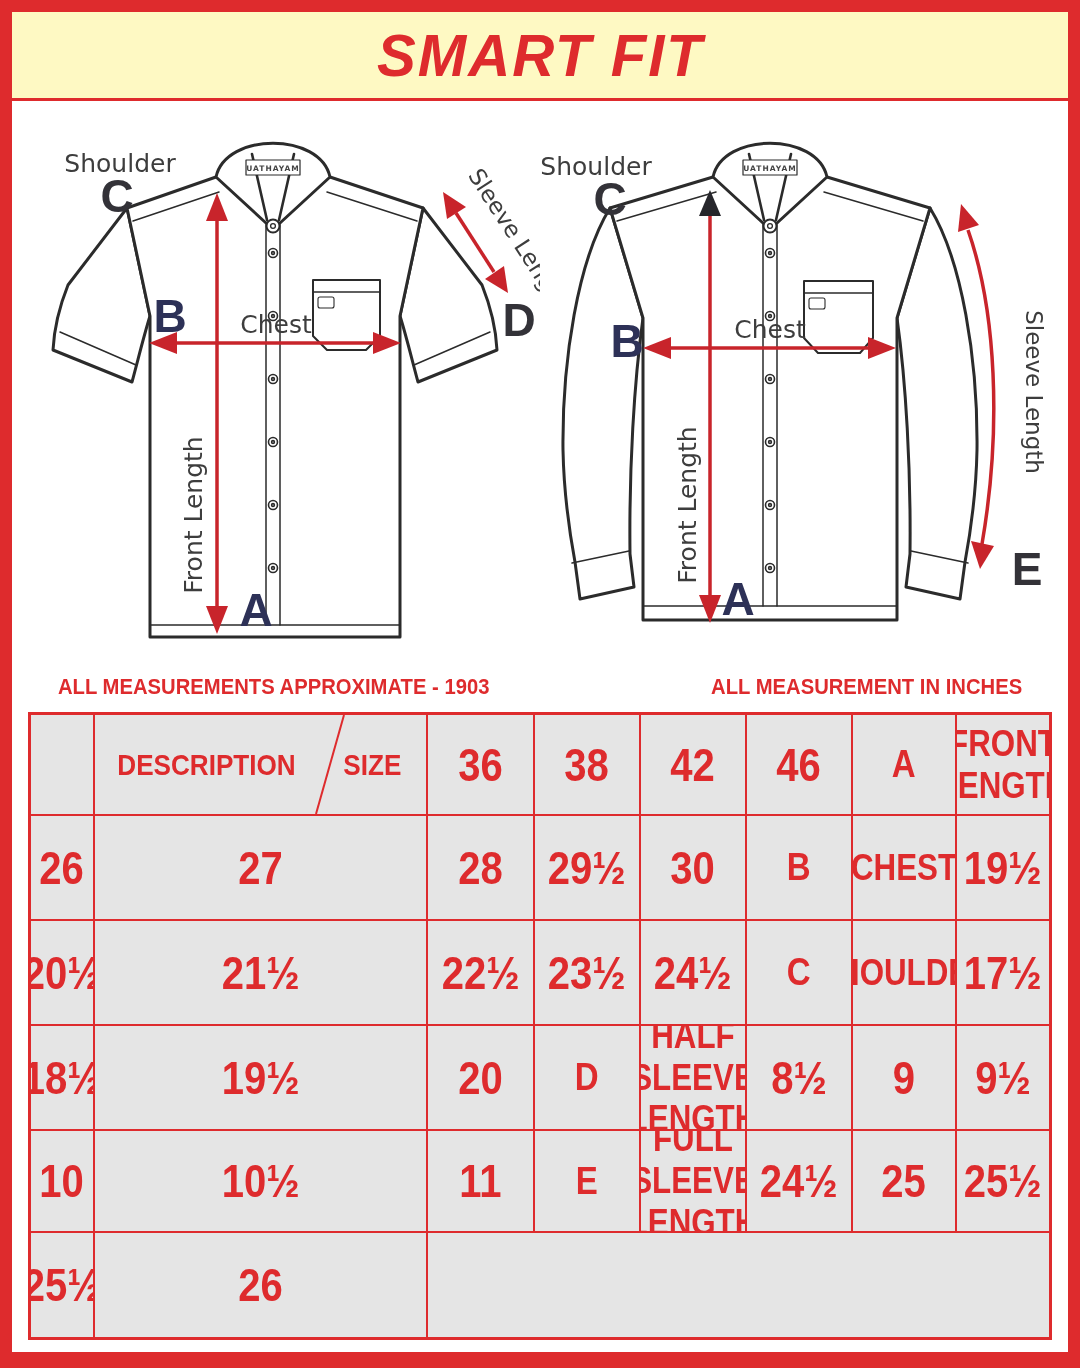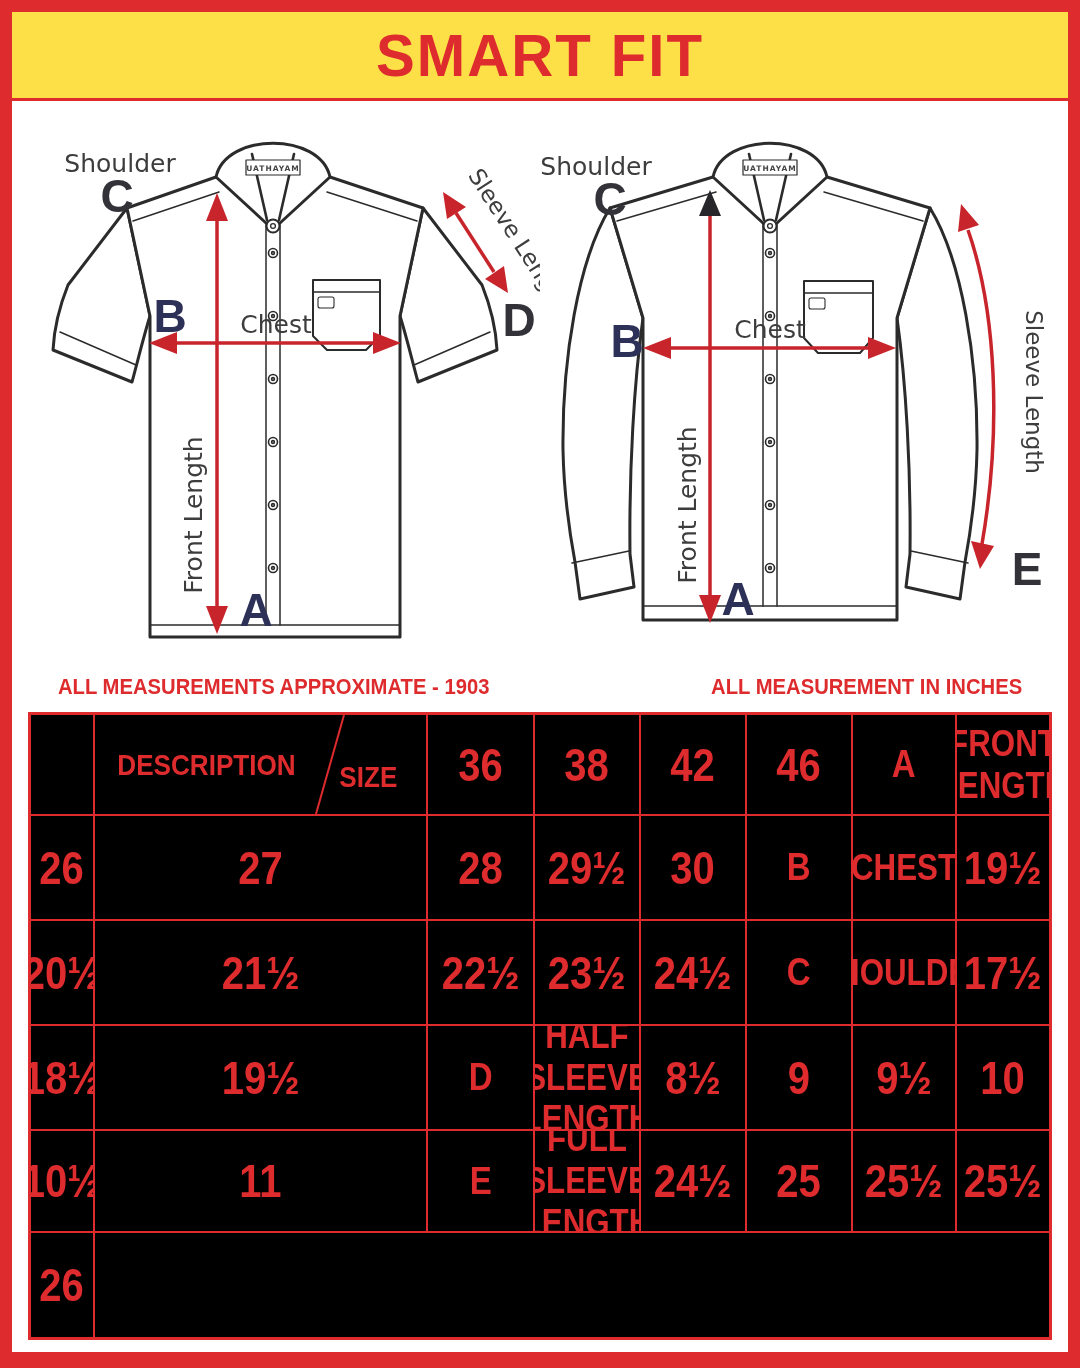--- a/index.html
+++ b/index.html
@@ -16,21 +16,21 @@
     font-family:"Liberation Sans",sans-serif;
   }
   .frame{
     position:absolute;inset:0;box-sizing:border-box;
     border:12px solid var(--red);border-bottom:16px solid var(--red);
     pointer-events:none;
   }
   .header{
     position:absolute;left:12px;top:12px;right:12px;height:86px;
     border-bottom:3px solid var(--red);
-    display:flex;align-items:center;justify-content:center;background:#fde047;
+    display:flex;align-items:center;justify-content:center;background:#fef9c3;font-style:italic;
   }
   .header-title{
     font-size:60px;font-weight:700;color:var(--red);letter-spacing:2px;
     transform:scaleX(0.97);
   }
   .diagram-svg{position:absolute;}
   #svg-half{left:20px;top:120px;}
   #svg-full{left:530px;top:120px;}
 
   .note{
@@ -39,39 +39,39 @@
   }
   .note-left{left:58px;transform:scaleX(0.92);transform-origin:left center;}
   .note-right{right:58px;transform:scaleX(0.92);transform-origin:right center;}
 
   .size-table{
     position:absolute;left:28px;top:712px;width:1024px;height:628px;
     box-sizing:border-box;border:3px solid var(--red);
     display:grid;
     grid-template-columns:64px 333px 107px 106px 106px 106px 104px 92px;
     grid-template-rows:101px 105px 105px 105px 102px 104px;
-    background:#000000;
+    background:#e5e5e5;
   }
   .cell{
     border-right:2px solid var(--red);border-bottom:2px solid var(--red);
     display:flex;align-items:center;justify-content:center;
     color:var(--red);box-sizing:border-box;overflow:hidden;
   }
   .cell:nth-child(8n){border-right:none;}
   .cell:nth-child(n+41){border-bottom:none;}
   .cx{display:inline-block;transform:scaleX(0.87);font-weight:700;}
   .h-num .cx{font-size:46px;}
   .c-val .cx{font-size:46px;}
   .c-letter .cx{font-size:38px;}
   .c-label .cx{font-size:36px;line-height:1.16;white-space:pre-line;text-align:center;}
   .c-descsize{position:relative;}
   .dz-desc{position:absolute;left:0;top:0;width:224px;height:100%;
     display:flex;align-items:center;justify-content:center;}
-  .dz-size{position:absolute;left:240px;top:0;right:0;height:100%;
-    display:flex;align-items:center;margin-top:12px;}
+  .dz-size{position:absolute;left:224px;top:0;right:0;height:100%;
+    display:flex;align-items:center;justify-content:center;}
   .dz-desc .cx,.dz-size .cx{font-size:30px;}
   .dz-slash{position:absolute;left:0;top:0;}
   .dz-slash line{stroke:var(--red);stroke-width:2;}
 
   
   .dlabel{font-family:"DejaVu Sans",sans-serif;font-size:25px;fill:var(--ink);}
   .dlabel-sm{font-family:"DejaVu Sans",sans-serif;font-size:23px;fill:var(--ink);}
   .dletter{font-family:"Liberation Sans",sans-serif;font-size:46px;font-weight:900;}
   .navy{fill:var(--navy);}
   .char{fill:var(--charcoal);}
@@ -314,20 +314,23 @@
     </div>
   <div class="cell c-val">
       <span class="cx">17½</span>
     </div>
   <div class="cell c-val">
       <span class="cx">18½</span>
     </div>
   <div class="cell c-val">
       <span class="cx">19½</span>
     </div>
+  <div class="cell c-val">
+      <span class="cx">20</span>
+    </div>
 
   <div class="cell c-letter">
       <span class="cx">D</span>
     </div>
   <div class="cell c-label">
       <span class="cx">HALF
 SLEEVE LENGTH</span>
     </div>
   <div class="cell c-val">
       <span class="cx">8½</span>

